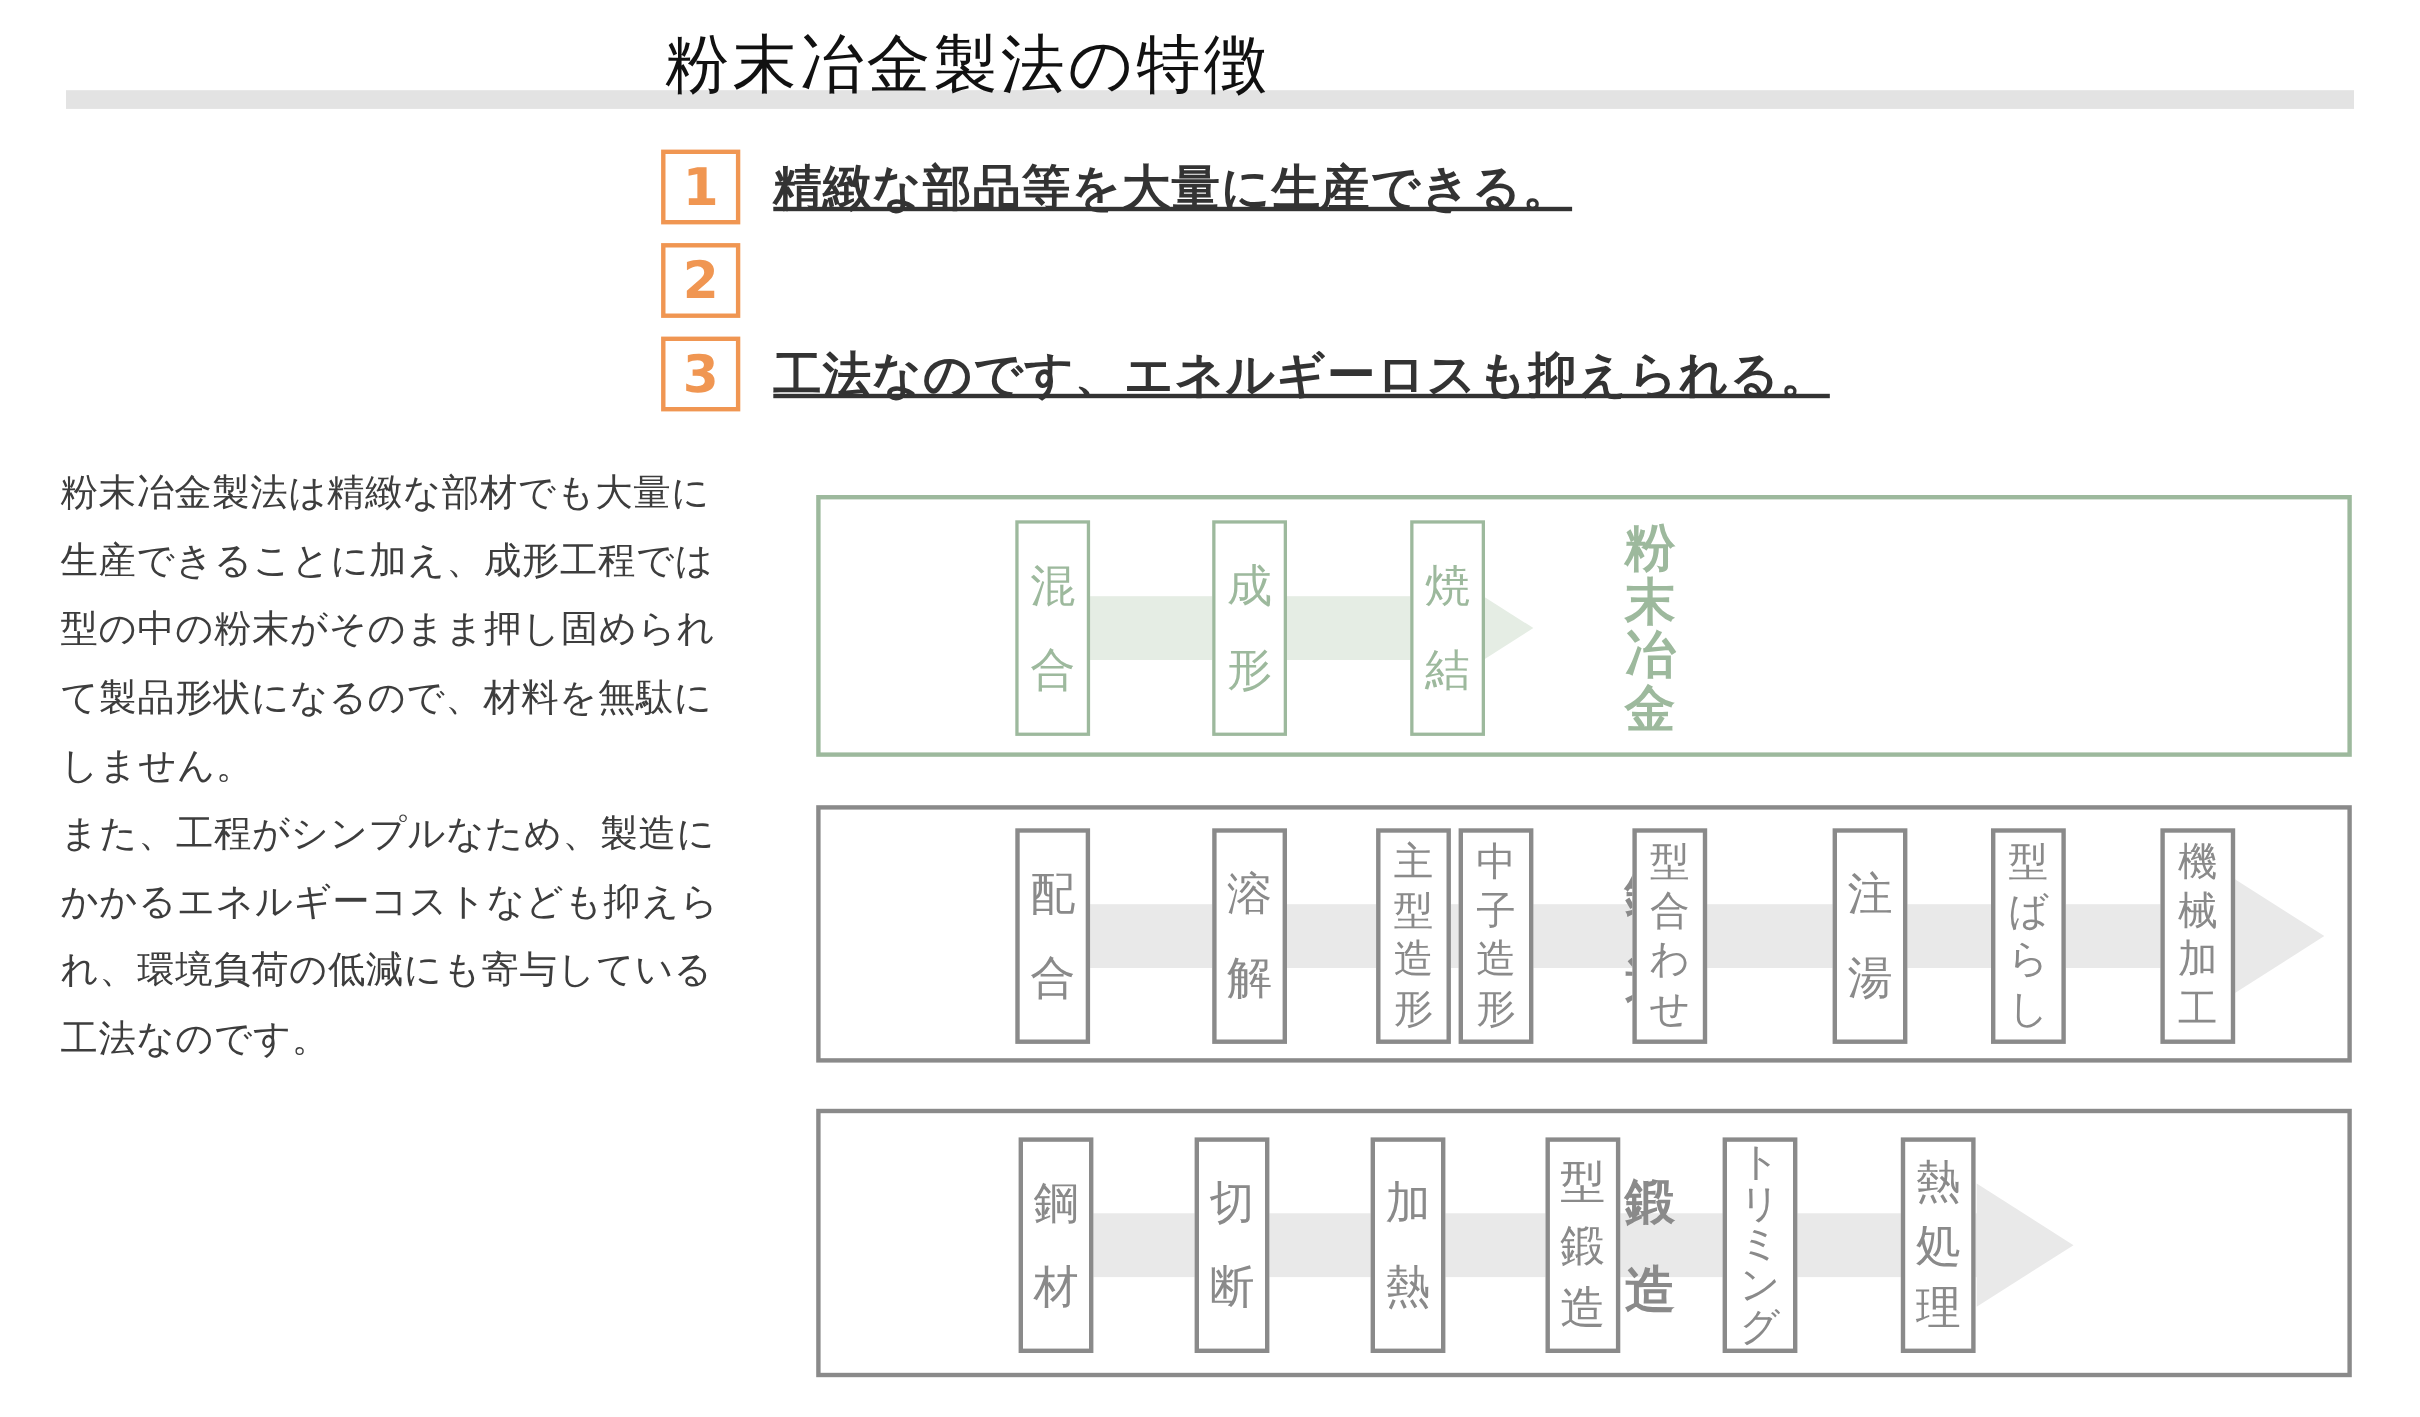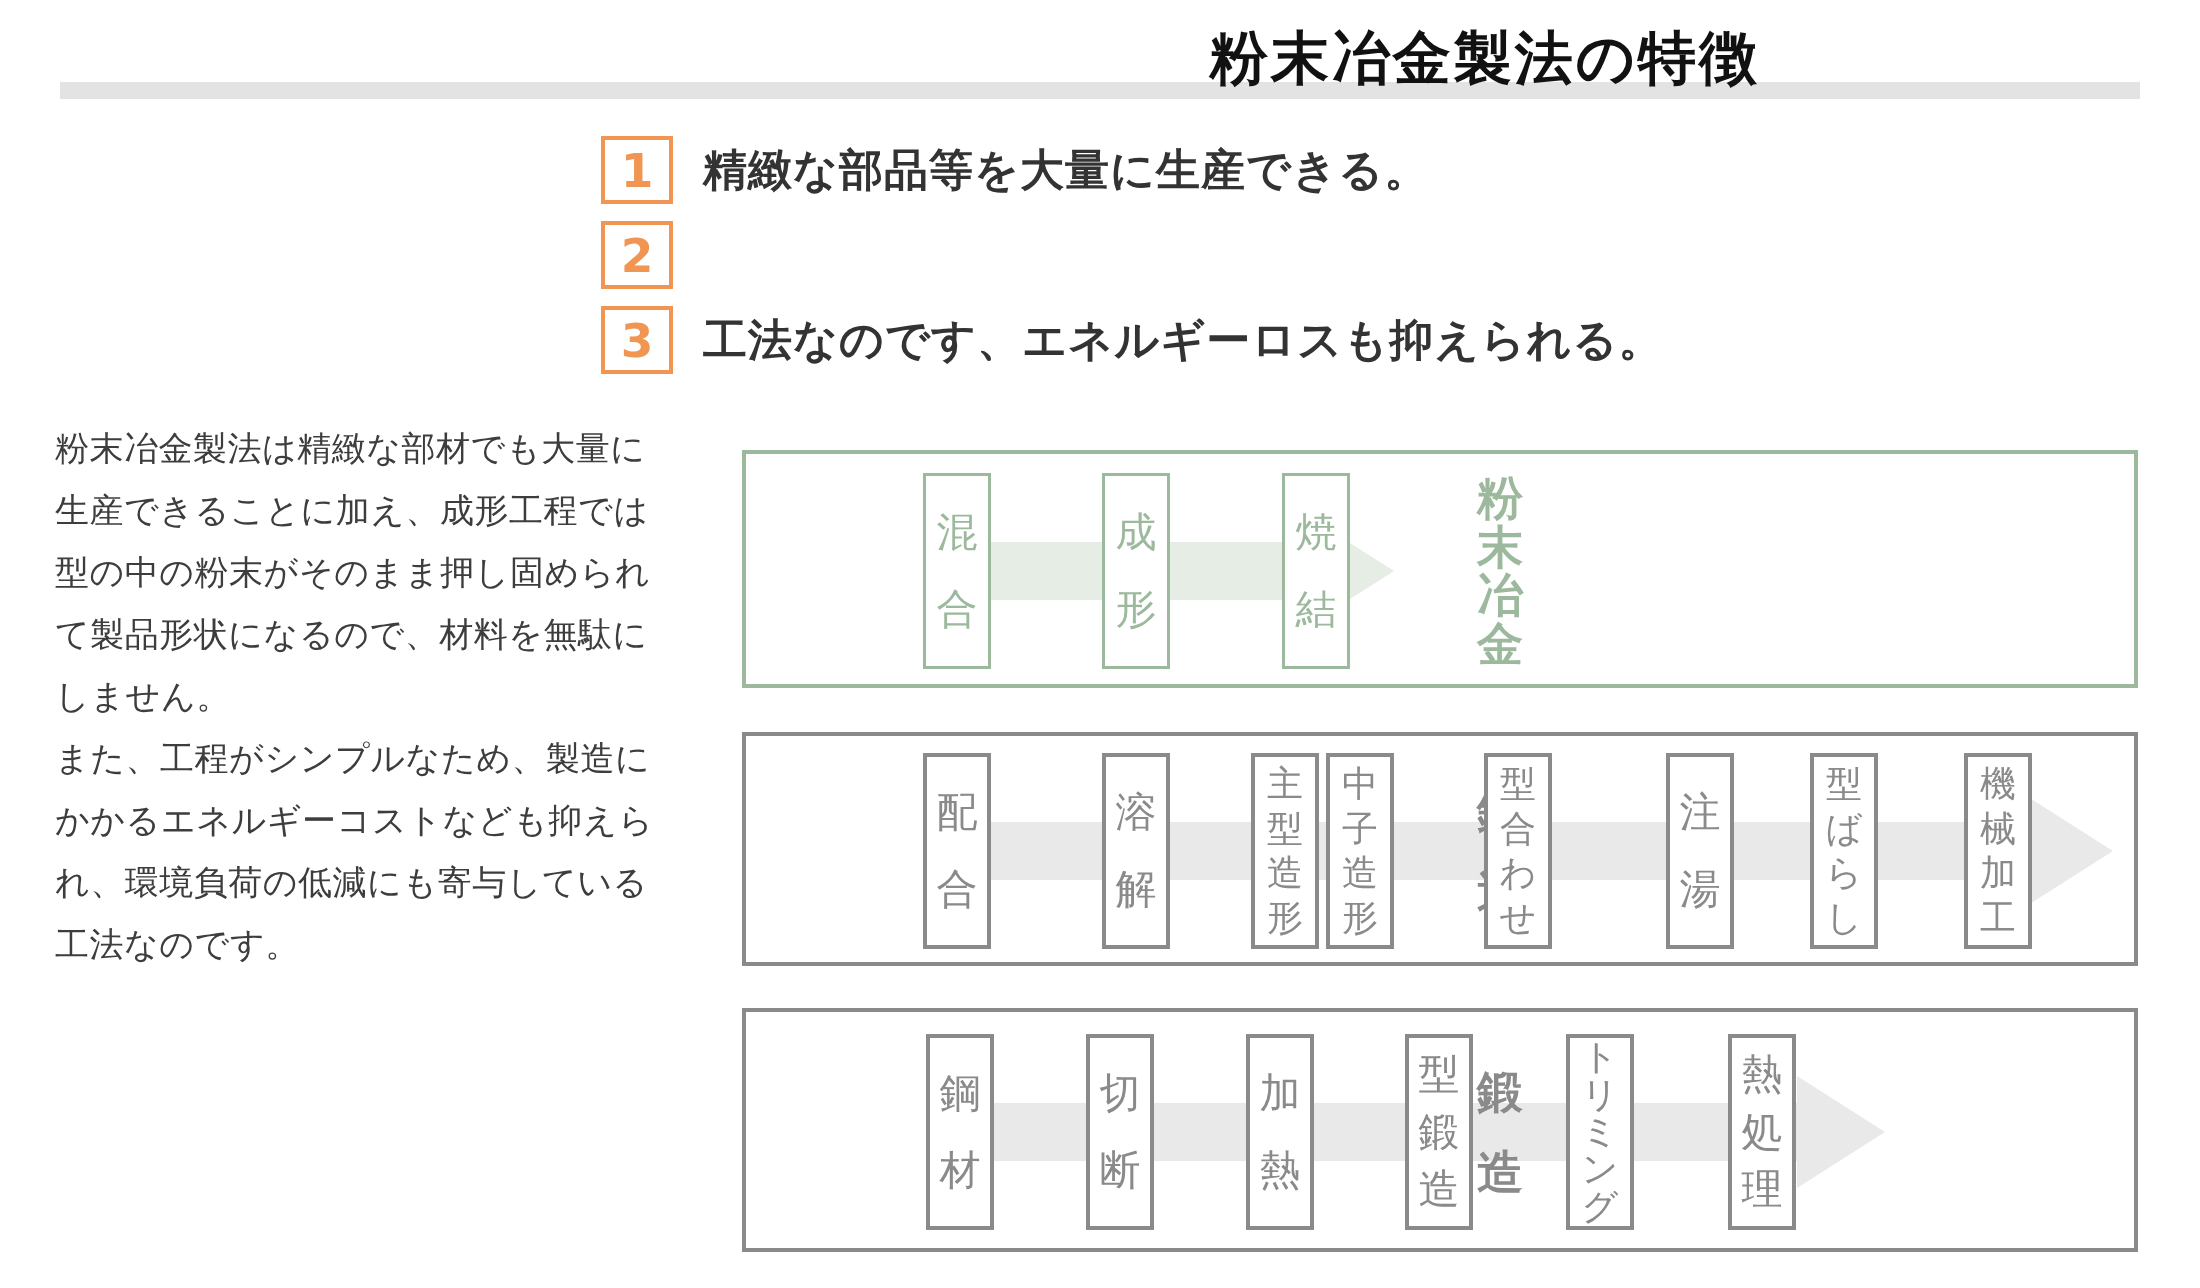--- a/index.html
+++ b/index.html
@@ -12,29 +12,29 @@
     --dark:#333333;
     --body:#3D3D3D;
   }
   *{margin:0;padding:0;box-sizing:border-box;}
   html,body{background:#fff;}
   body{font-family:"DejaVu Sans",sans-serif;}
   .canvas{position:relative;width:2200px;height:1288px;background:#fff;overflow:hidden;}
 
   
   .title-bar{position:absolute;left:60px;top:82px;width:2080px;height:17px;background:var(--bar);z-index:0;}
-  .page-title{position:absolute;left:0;top:20px;width:1760px;text-align:right;
-    font-size:58px;font-weight:bold;color:#111;letter-spacing:3px;z-index:1;}
+  .page-title{position:absolute;left:0;top:20px;width:1760px;text-align:center;
+    font-size:58px;font-weight:normal;color:#111;letter-spacing:3px;z-index:1;}
 
   
   .features{position:absolute;left:601px;top:136px;z-index:1;}
   .feature-row{display:flex;align-items:center;height:68px;margin-bottom:17px;}
   .num-box{width:72px;height:68px;border:4px solid var(--orange);display:flex;align-items:center;justify-content:center;
     color:var(--orange);font-size:47px;font-weight:bold;background:#fff;flex:0 0 auto;}
-  .feature-text{margin-left:30px;font-size:44px;font-weight:bold;color:var(--dark);letter-spacing:1px;white-space:nowrap;}
+  .feature-text{margin-left:30px;font-size:44px;font-weight:bold;color:var(--dark);letter-spacing:1px;white-space:nowrap;text-decoration:underline;}
 
   
   .description{position:absolute;left:55px;top:417px;width:700px;
     font-size:34px;line-height:62px;color:var(--body);white-space:pre;letter-spacing:0.5px;}
 
   
   .flow{position:absolute;left:742px;width:1396px;background:#fff;}
   .flow.f1{top:450px;height:238px;border:4px solid var(--green);}
   .flow.f2{top:732px;height:234px;border:4px solid var(--gray);}
   .flow.f3{top:1008px;height:244px;border:4px solid var(--gray);}

